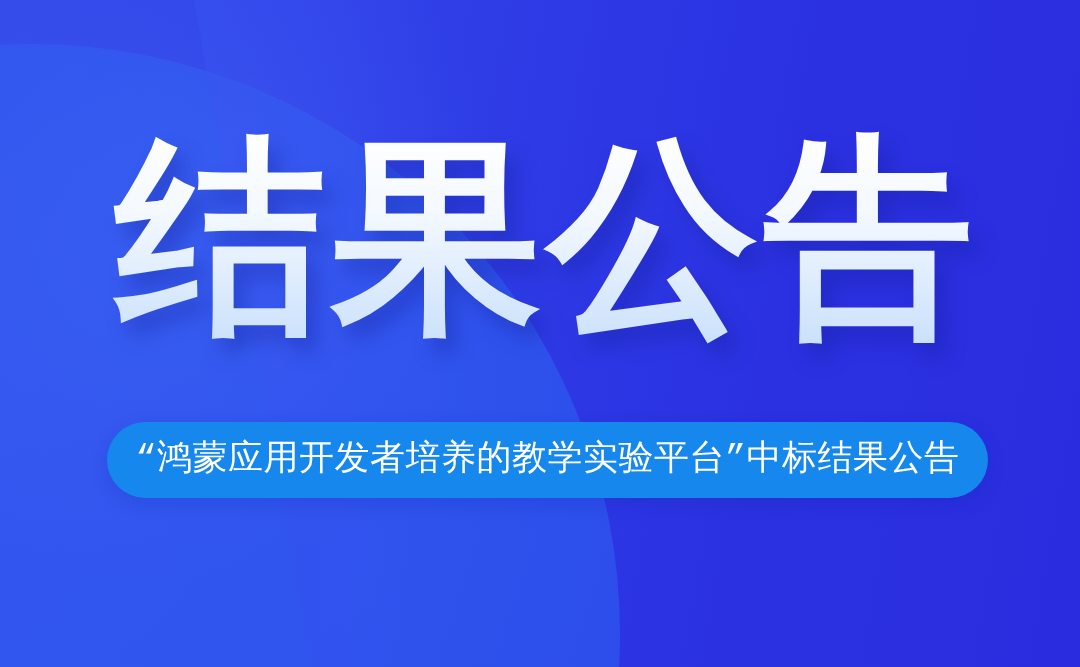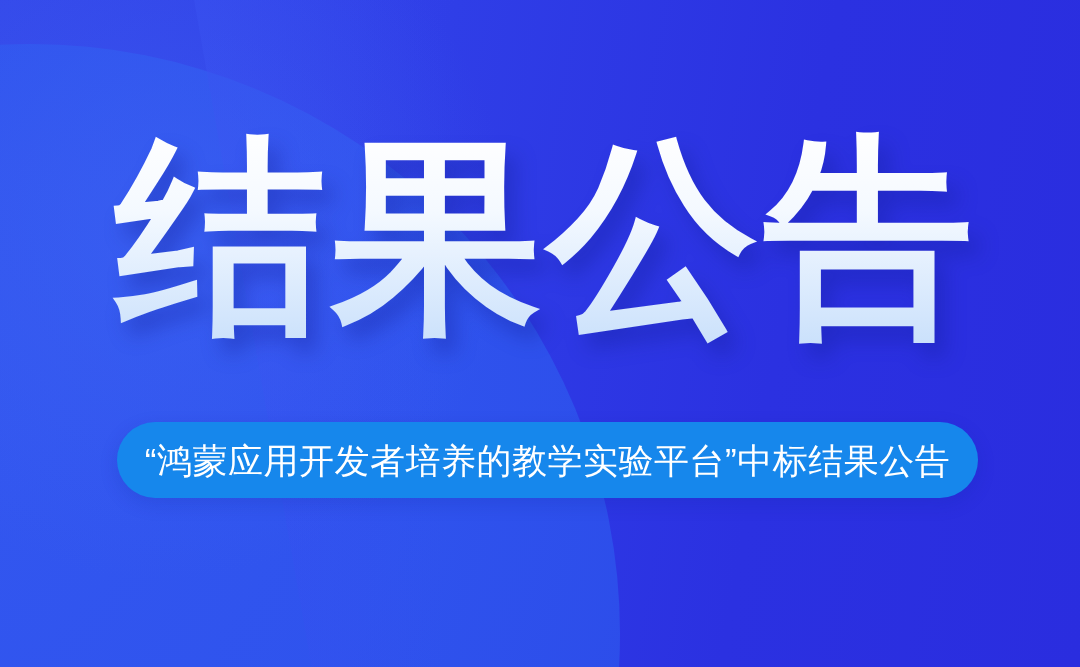--- a/index.html
+++ b/index.html
@@ -102,21 +102,21 @@
     align-items: center;
     justify-content: center;
     height: 76px;
     padding: 0 28px;
     border-radius: 40px;
     background: #1687ec;
     box-shadow: 0 6px 18px rgba(12,40,160,0.18);
   }
 
   .subtitle-text {
-    font-family: Liberation Sans, sans-serif;
+    font-family: Liberation Mono, monospace;
     font-size: 35px;
     font-weight: normal;
     color: #ffffff;
     letter-spacing: 0.5px;
     white-space: nowrap;
     line-height: 1;
   }
 </style>
 </head>
 <body>

